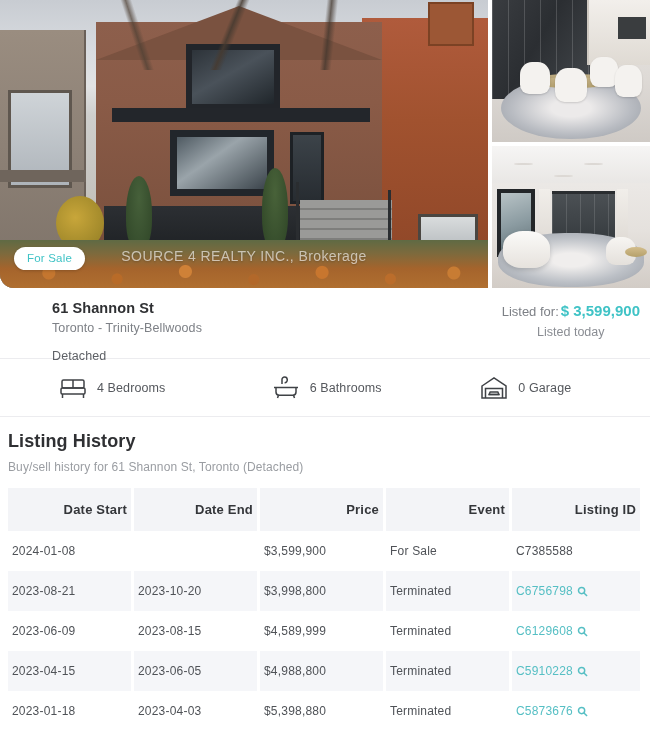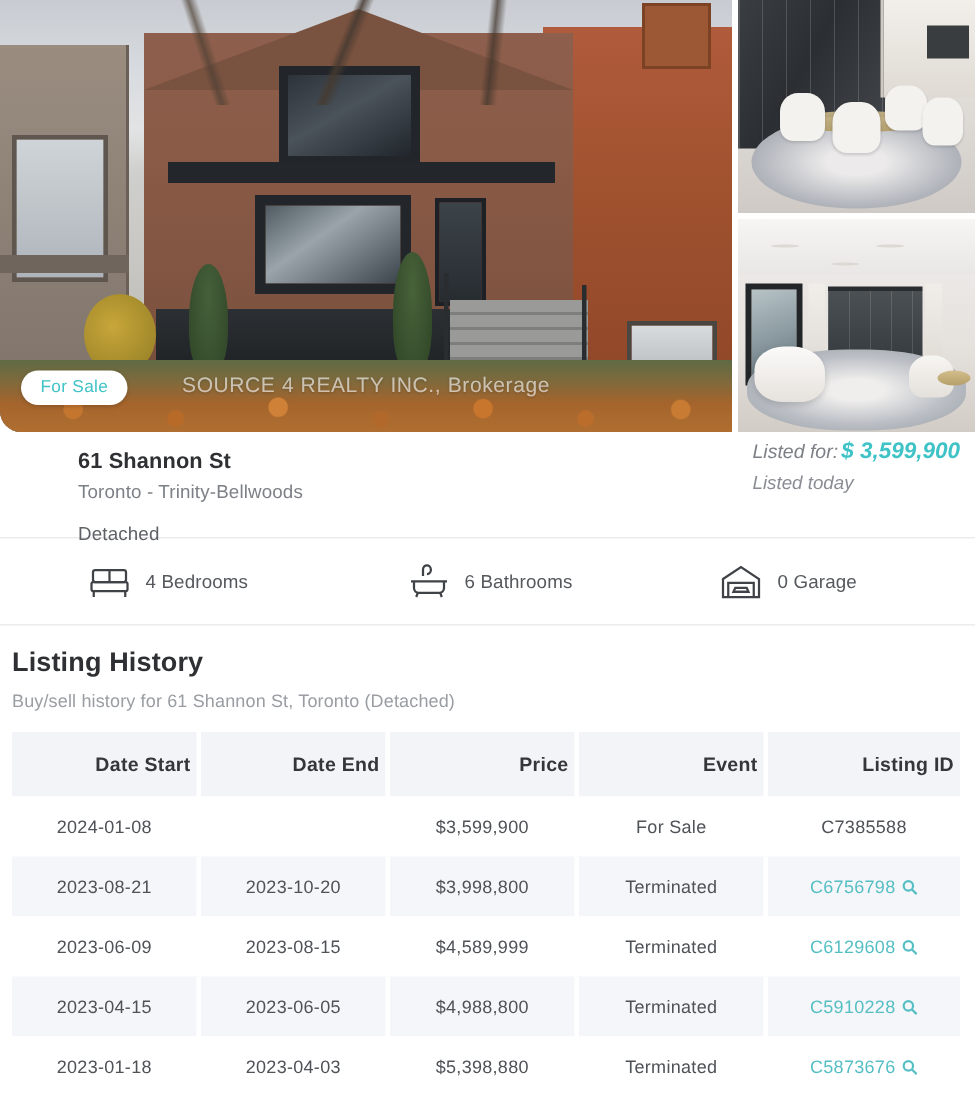--- a/index.html
+++ b/index.html
@@ -252,23 +252,22 @@
   }
   .addr-type {
     font-size: 12.5px;
     color: #5e6166;
     margin-top: 14px;
     letter-spacing: .1px;
   }
   .price-block {
     position: absolute;
     right: 10px;
-    top: 4px;
-    text-align: left;
-    font-style: italic;
+    top: 14px;
+    text-align: center;
   }
   .price-row { font-size: 13px; color: #7d8086; }
   .price-row .amount {
     color: #3fc3c6;
     font-weight: bold;
     font-size: 15px;
     margin-left: 2px;
   }
   .price-sub { font-size: 12.5px; color: #8a8d93; margin-top: 6px; }
 
@@ -324,21 +323,21 @@
     color: #34363a;
     padding: 14px 4px;
     text-align: right;
     border-right: 3px solid #ffffff;
     letter-spacing: .2px;
   }
   table.hist th:last-child { border-right: none; }
   table.hist td {
     font-size: 12px;
     color: #4f5257;
-    text-align: center;
+    text-align: left;
     padding: 13px 4px;
     border-right: 3px solid #ffffff;
     letter-spacing: .2px;
   }
   table.hist td:last-child { border-right: none; }
   table.hist tbody tr.alt td { background: #f5f6f9; }
   table.hist tbody tr.plain td { background: #ffffff; }
 
   .lid-link {
     color: #56bfc4;

